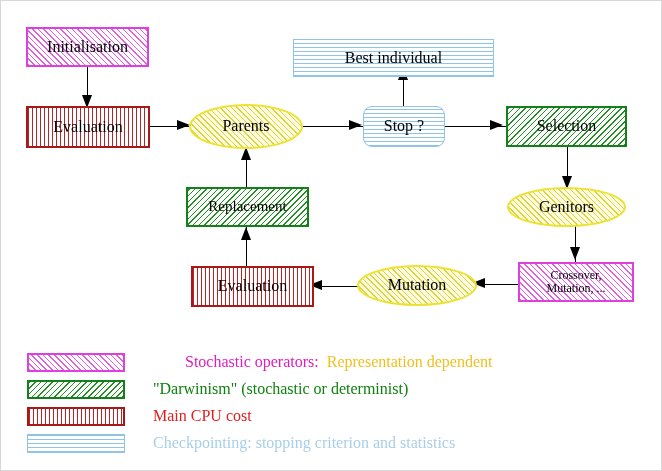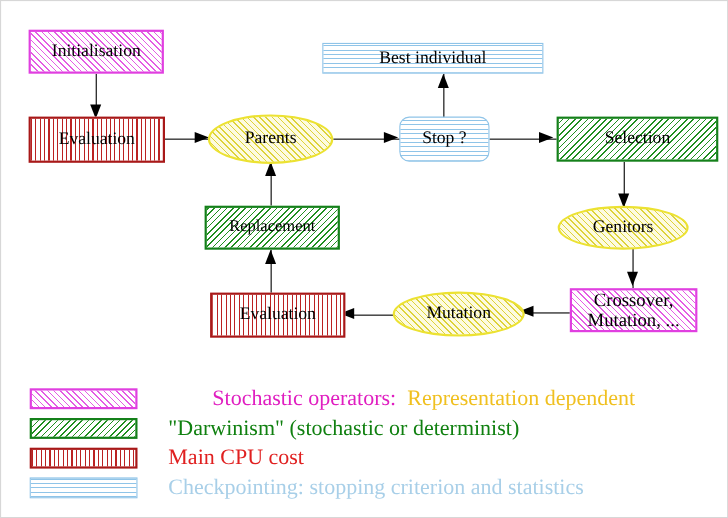--- a/index.html
+++ b/index.html
@@ -60,21 +60,21 @@
     background-color: #fdfbe0;
     background-image: repeating-linear-gradient(45deg,
         #ded33a 0px, #ded33a 1px, transparent 1px, transparent 4px);
     border: 2px solid #ece232;
   }
   .ellipse { border-radius: 50%; }
   .rounded { border-radius: 9px; }
 
   .node.t18 { font-size: 16px; }
   .node.t15 { font-size: 15px; }
-  .node.t13 { font-size: 17px; }
+  .node.t13 { font-size: 12px; }
 
   
   #generation-ring {
     position: absolute;
     border: 4px dashed #f0948c;
     border-radius: 50%;
     box-sizing: border-box;
     z-index: 1;
     display: flex;
     align-items: center;
@@ -110,21 +110,21 @@
     margin-bottom: 1px;
   }
   .legend-swatch {
     width: 98px;
     height: 19px;
     box-sizing: border-box;
     flex: 0 0 auto;
   }
   .legend-text {
     margin-left: 28px;
-    font-size: 20px;
+    font-size: 16px;
     white-space: pre;
   }
   .lt-magenta { color: #e01ec0; }
   .lt-gold    { color: #f0c020; }
   .lt-green   { color: #108010; }
   .lt-red     { color: #e02020; }
   .lt-blue    { color: #a8cfe8; }
 </style>
 </head>
 <body>
@@ -170,29 +170,29 @@
   </div>
 
   <div class="node t18 fill-red" style="left:25px; top:105px; width:124px; height:42px;">
     <span>Evaluation</span>
   </div>
 
   <div class="node t18 fill-yellow ellipse" style="left:188px; top:103px; width:114px; height:45px;">
     <span>Parents</span>
   </div>
 
-  <div class="node t18 fill-blue" style="left:292px; top:38px; width:201px; height:28px;">
+  <div class="node t18 fill-blue" style="left:292px; top:38px; width:201px; height:38px;">
     <span>Best individual</span>
   </div>
 
   <div class="node t18 fill-blue rounded" style="left:362px; top:105px; width:82px; height:41px;">
     <span>Stop ?</span>
   </div>
 
-  <div class="node t18 fill-green" style="left:505px; top:105px; width:147px; height:41px;">
+  <div class="node t18 fill-green" style="left:505px; top:105px; width:121px; height:41px;">
     <span>Selection</span>
   </div>
 
   <div class="node t18 fill-yellow ellipse" style="left:506px; top:186px; width:119px; height:40px;">
     <span>Genitors</span>
   </div>
 
   <div class="node t13 fill-magenta" style="left:517px; top:261px; width:116px; height:40px; flex-direction:column;">
     <span>Crossover,</span>
     <span>Mutation, ...</span>

